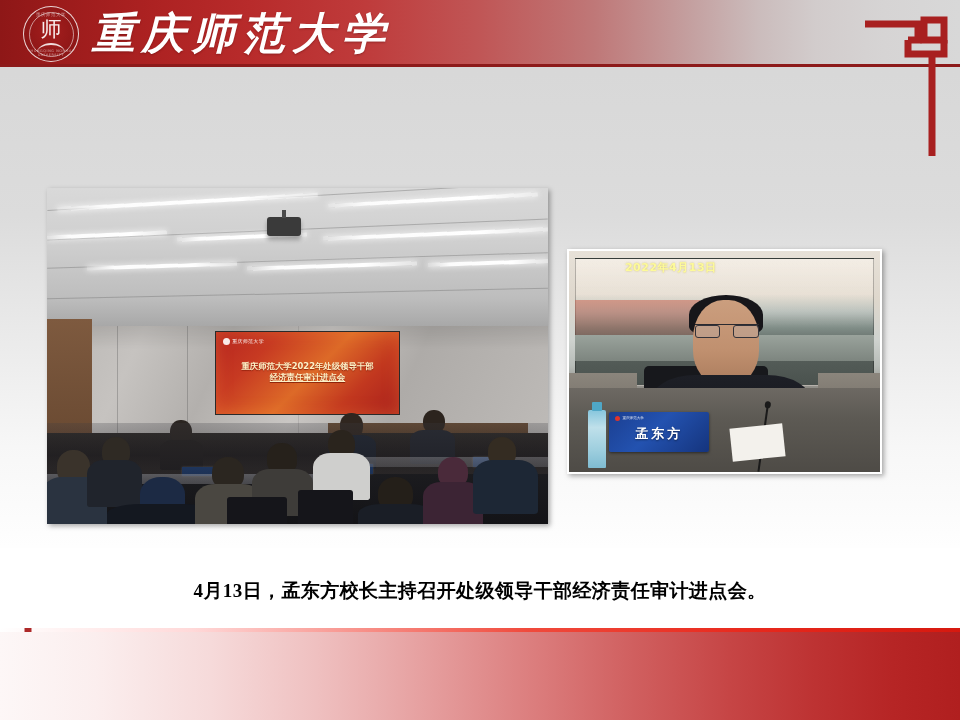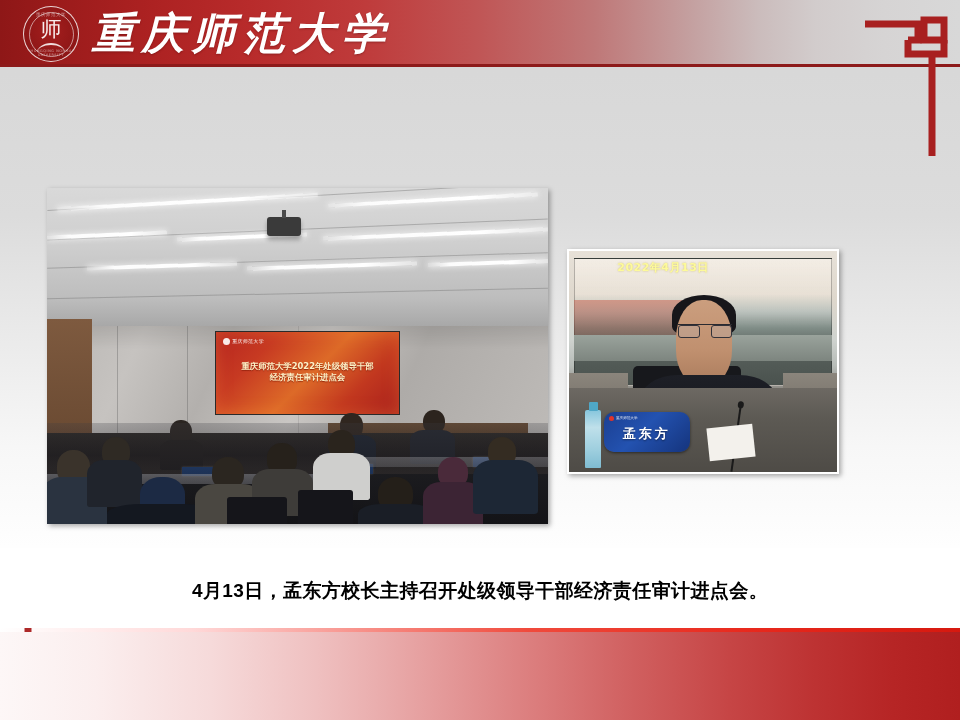--- a/index.html
+++ b/index.html
@@ -112,21 +112,21 @@
     box-shadow: 2px 2px 5px rgba(0,0,0,0.34);
     overflow: hidden;
     background: #1a1a1a;
   }
   .photo-main {
     left: 47px; top: 188px;
     width: 501px; height: 336px;
   }
   .photo-side {
     left: 567px; top: 249px;
-    width: 272px; height: 225px;
+    width: 315px; height: 225px;
     border: 2px solid #ffffff;
     box-sizing: border-box;
   }
 
   
   .scene { position: absolute; inset: 0; }
   .ceiling {
     position: absolute; left: 0; top: 0; width: 100%; height: 41%;
     background: linear-gradient(180deg, #d9d9d9 0%, #cfcfcf 40%, #bdbdbd 80%, #a8a8a8 100%);
   }
@@ -196,21 +196,21 @@
   .screen-title {
     position: absolute; left: 3%; right: 3%; top: 36%;
     text-align: center;
     color: #fdf2c8;
     font-size: 8.4px;
     line-height: 11px;
     font-weight: 700;
     font-family: "DejaVu Sans", sans-serif;
     text-shadow: 0 1px 1px rgba(120,20,0,0.7);
   }
-  .screen-title .l2 { display: block; }
+  .screen-title .l2 { display: block; text-decoration: underline; }
   .stage-front {
     position: absolute; left: 0; top: 73%; width: 100%; height: 12%;
     background: linear-gradient(180deg, #2b2724 0%, #221e1c 55%, #3a332d 100%);
   }
   .podium {
     position: absolute; left: 56%; top: 70%; width: 40%; height: 10%;
     background: linear-gradient(180deg, #6a4c33, #4e3724);
   }
   .audience {
     position: absolute; left: 0; top: 70%; width: 100%; height: 30%;
@@ -310,21 +310,21 @@
     border: 1.4px solid #33333a;
     border-radius: 3px;
     box-sizing: border-box;
     background: rgba(180,200,225,0.18);
   }
   .s-glasses:before { left: 0; }
   .s-glasses:after { right: 0; }
   .s-nameplate {
     position: absolute; left: 13%; top: 73%; width: 32%; height: 18%;
     background: linear-gradient(135deg, #1b3f91 0%, #2352b0 45%, #15347d 100%);
-    border-radius: 10px;
+    border-radius: 2px;
     box-shadow: 0 1px 3px rgba(0,0,0,0.5);
   }
   .s-nameplate .np-logo {
     position: absolute; left: 6%; top: 9%;
     display: flex; align-items: center; gap: 2px;
   }
   .s-nameplate .np-logo .d {
     width: 5px; height: 5px; border-radius: 50%;
     background: #e0342b;
   }
@@ -384,21 +384,21 @@
     left: 0; top: 548px; width: 960px; height: 80px;
     background: #ffffff;
   }
   .caption-text {
     position: absolute;
     left: 0; right: 0; top: 578px;
     text-align: center;
     color: #000000;
     font-size: 19px;
     font-weight: 700;
-    font-family: Liberation Sans, sans-serif;
+    font-family: Liberation Serif, serif;
     letter-spacing: 0.4px;
     white-space: nowrap;
   }
 
   
   .footer-band {
     position: absolute;
     left: 0; bottom: 0; width: 960px; height: 88px;
     background: linear-gradient(90deg,
       #fdf7f7 0%, #fbeeee 10%, #f6dada 22%, #efc0c0 33%,

